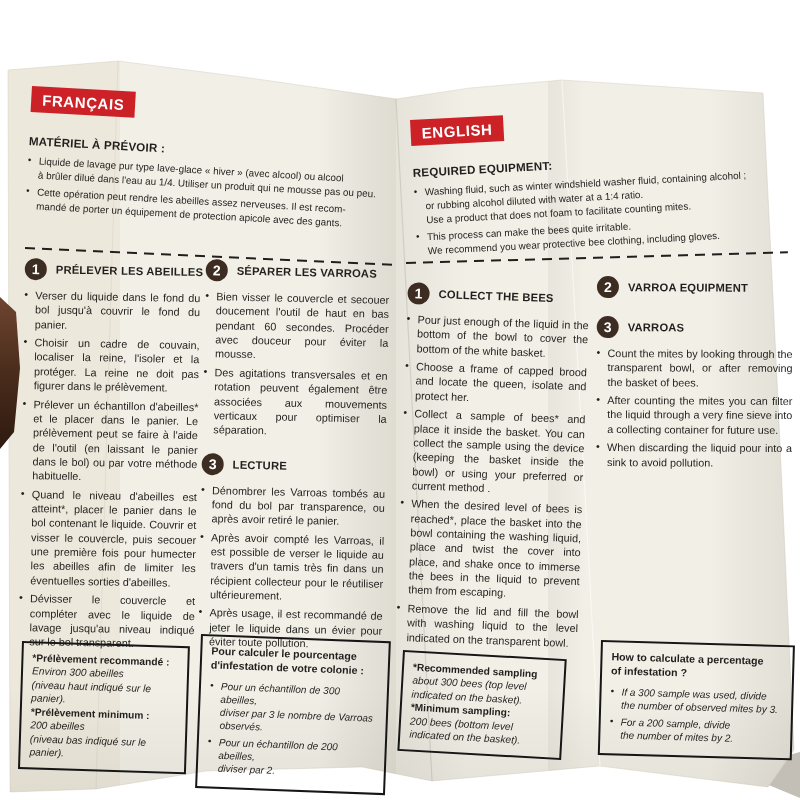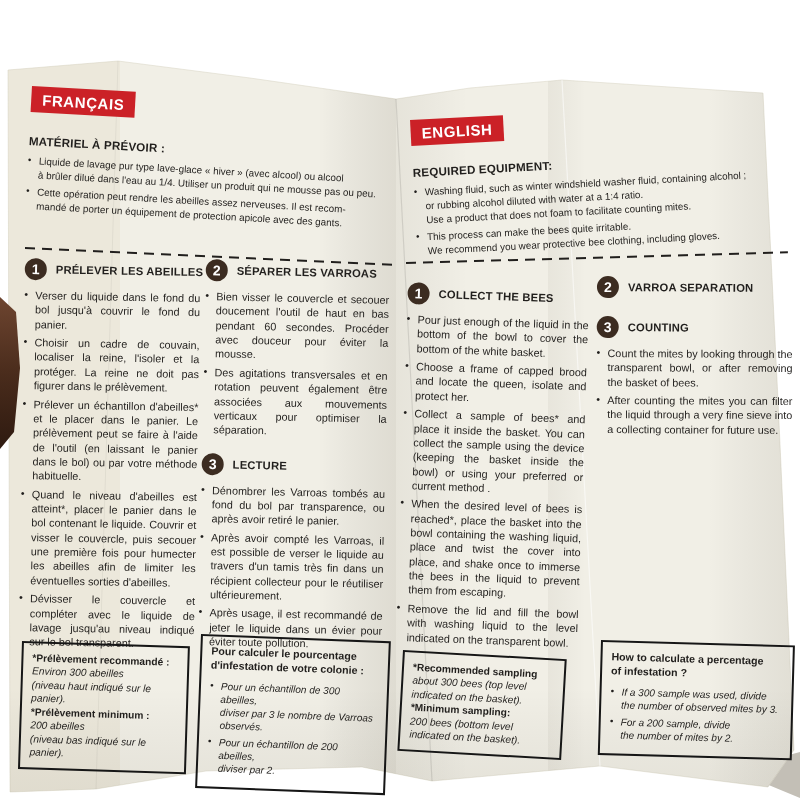--- a/index.html
+++ b/index.html
@@ -184,29 +184,30 @@
     <div class="i pre">about 300 bees (top level
 indicated on the basket).</div>
     <div class="b">*Minimum sampling:</div>
     <div class="i pre">200 bees (bottom level
 indicated on the basket).</div>
   </div>
 
   <div class="abs" style="left:597px;top:276px;width:196px;transform:rotate(0.3deg);transform-origin:0 0;">
     <div class="sec-header">
       <span class="num">2</span>
-      <span class="sec-title">VARROA SEPARATION</span>
+      <span class="sec-title">VARROA EQUIPMENT</span>
     </div>
     <div class="sec-header" style="margin-top:18px;">
       <span class="num">3</span>
-      <span class="sec-title">COUNTING</span>
+      <span class="sec-title">VARROAS</span>
     </div>
     <ul class="bullets col">
       <li>Count the mites by looking through the transparent bowl, or after removing the basket of bees.</li>
       <li>After counting the mites you can filter the liquid through a very fine sieve into a collecting container for future use.</li>
+      <li>When discarding the liquid pour into a sink to avoid pollution.</li>
     </ul>
   </div>
 
   <div class="abs info-box" style="left:601px;top:640px;width:172px;transform:rotate(1.6deg);transform-origin:0 0;">
     <div class="box-title">How to calculate a percentage
 of infestation ?</div>
     <ul class="bullets boxlist">
       <li>If a 300 sample was used, divide
 the number of observed mites by 3.</li>
       <li>For a 200 sample, divide

